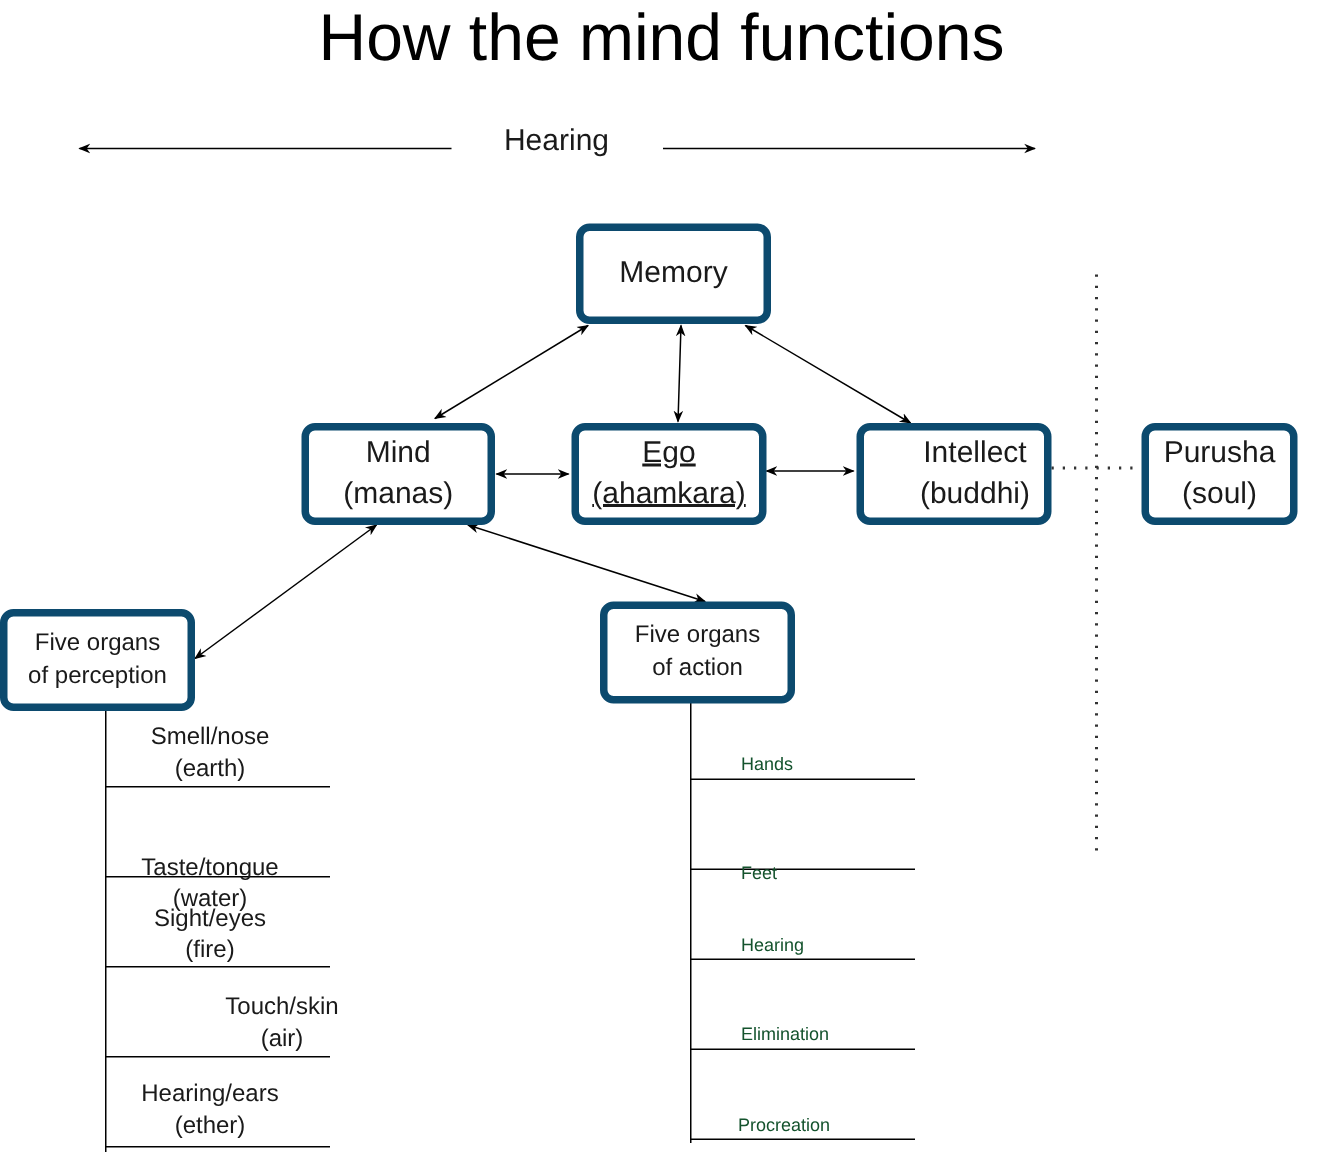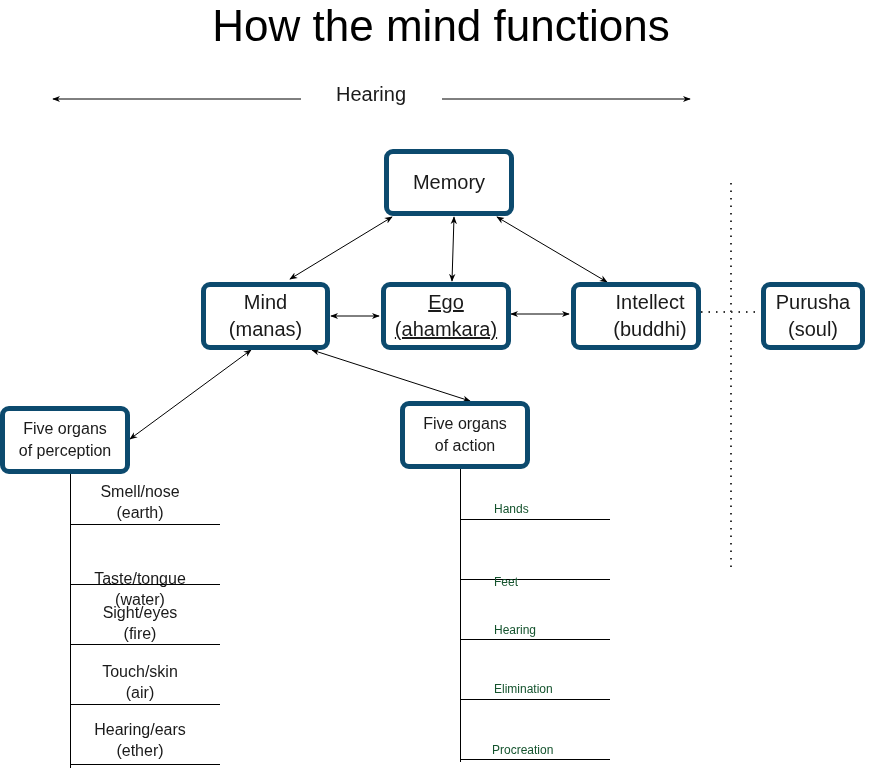--- a/index.html
+++ b/index.html
@@ -77,21 +77,21 @@
 of perception</div>
 <div class="node small" style="left:400px;top:401px;width:130px;height:68px;">Five organs
 of action</div>
 
 <div class="item" style="left:70px;top:481px;width:140px;">Smell/nose
 (earth)</div>
 <div class="item" style="left:70px;top:568px;width:140px;">Taste/tongue
 (water)</div>
 <div class="item" style="left:70px;top:602px;width:140px;">Sight/eyes
 (fire)</div>
-<div class="item" style="left:70px;top:661px;width:140px;">Touch/skin
+<div class="item" style="left:70px;top:661px;width:140px;padding-left:48px;">Touch/skin
 (air)</div>
 <div class="item" style="left:70px;top:719px;width:140px;">Hearing/ears
 (ether)</div>
 
 <div class="act" style="left:494px;top:499px;">Hands</div>
 <div class="act" style="left:494px;top:572px;">Feet</div>
 <div class="act" style="left:494px;top:620px;">Hearing</div>
 <div class="act" style="left:494px;top:679px;">Elimination</div>
 <div class="act" style="left:492px;top:740px;">Procreation</div>
 

